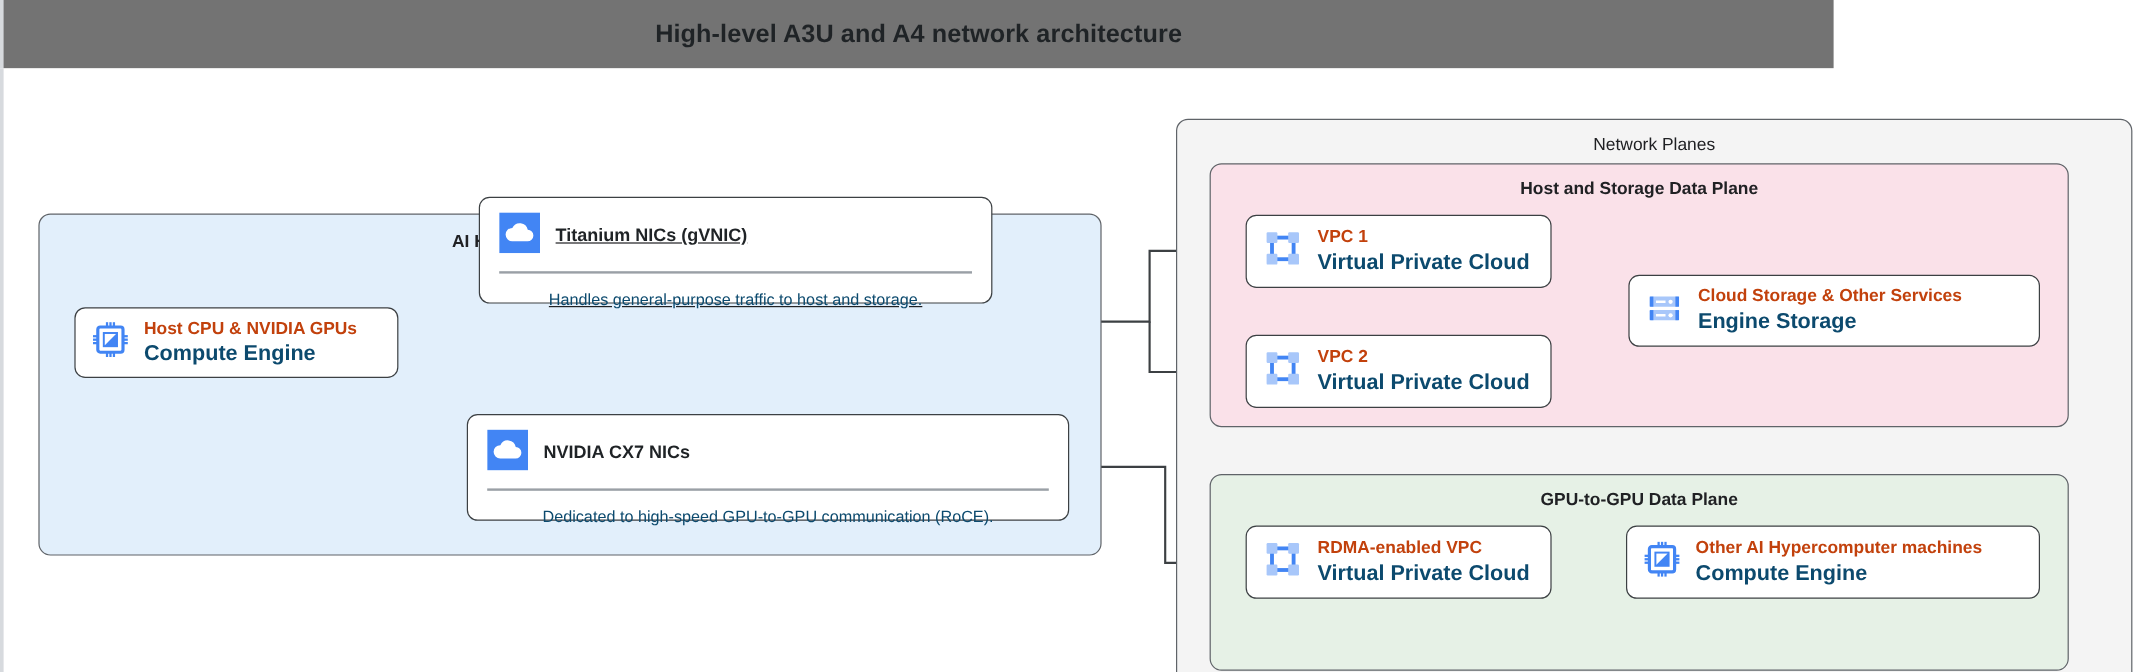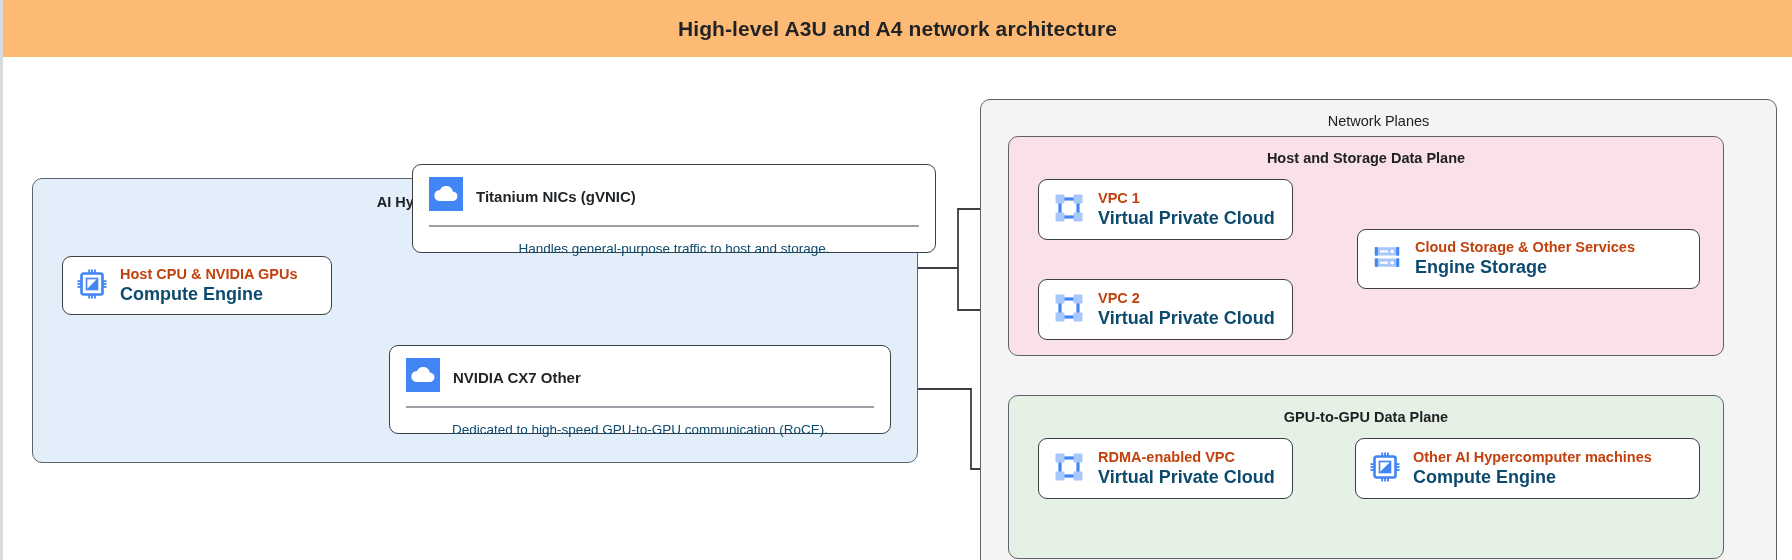--- a/index.html
+++ b/index.html
@@ -13,23 +13,23 @@
     font-family: "Liberation Sans", sans-serif;
     color: #202124;
     overflow: hidden;
     position: relative;
   }
 
   
   .header-band {
     position: absolute;
     left: 0; top: 0;
-    width: 1792px;
+    width: 1528px;
     height: 57px;
-    background: #fdba74;
+    background: #737373;
     border-left: 3px solid #d7dade;
     box-sizing: border-box;
     display: flex;
     align-items: center;
     justify-content: center;
   }
   .header-title {
     font-size: 21px;
     font-weight: bold;
     color: #1f2326;
@@ -228,21 +228,21 @@
         <path d="M7.6 16.4 L16.4 16.4 L16.4 7.6 Z" fill="#4285F4"></path>
         <rect x="7.6" y="7.6" width="8.8" height="8.8" fill="none" stroke="#4285F4" stroke-width="1.3"></rect>
       </svg>
     </span>
     <span class="card-text">
       <span class="card-title">Host CPU &amp; NVIDIA GPUs</span>
       <span class="card-sub">Compute Engine</span>
     </span>
   </div>
 
-  <div class="card card-nic" style="left:409px; top:107px; width:524px; height:89px;">
+  <div class="card card-nic" style="left:396px; top:107px; width:428px; height:89px;text-decoration:underline;">
     <div class="nic-head">
       <span class="icon">
         <svg width="34" height="34" viewBox="0 0 36 36">
           <rect x="0" y="0" width="36" height="36" fill="#4285F4"></rect>
           <path d="M11.5 25.5 h13.4 a5.1 5.1 0 0 0 0.3 -10.2 a7.2 7.2 0 0 0 -13.6 -1.6 a5.4 5.4 0 0 0 -0.1 11.8 z" fill="#ffffff"></path>
         </svg>
       </span>
       <span class="nic-title">Titanium NICs (gVNIC)</span>
     </div>
     <div class="nic-divider"></div>
@@ -250,21 +250,21 @@
   </div>
 
   <div class="card card-nic" style="left:386px; top:288px; width:502px; height:89px;">
     <div class="nic-head">
       <span class="icon">
         <svg width="34" height="34" viewBox="0 0 36 36">
           <rect x="0" y="0" width="36" height="36" fill="#4285F4"></rect>
           <path d="M11.5 25.5 h13.4 a5.1 5.1 0 0 0 0.3 -10.2 a7.2 7.2 0 0 0 -13.6 -1.6 a5.4 5.4 0 0 0 -0.1 11.8 z" fill="#ffffff"></path>
         </svg>
       </span>
-      <span class="nic-title">NVIDIA CX7 Other</span>
+      <span class="nic-title">NVIDIA CX7 NICs</span>
     </div>
     <div class="nic-divider"></div>
     <div class="nic-caption">Dedicated to high-speed GPU-to-GPU communication (RoCE).</div>
   </div>
 
   <div class="card card-simple" style="left:1035px; top:122px; width:255px; height:61px;">
     <span class="icon">
       <svg width="32" height="32" viewBox="0 0 32 32">
         <rect x="7" y="7" width="18" height="18" fill="none" stroke="#4285F4" stroke-width="3.2"></rect>
         <rect x="2.5" y="2.5" width="9" height="9" rx="1" fill="#A8C7FA"></rect>

